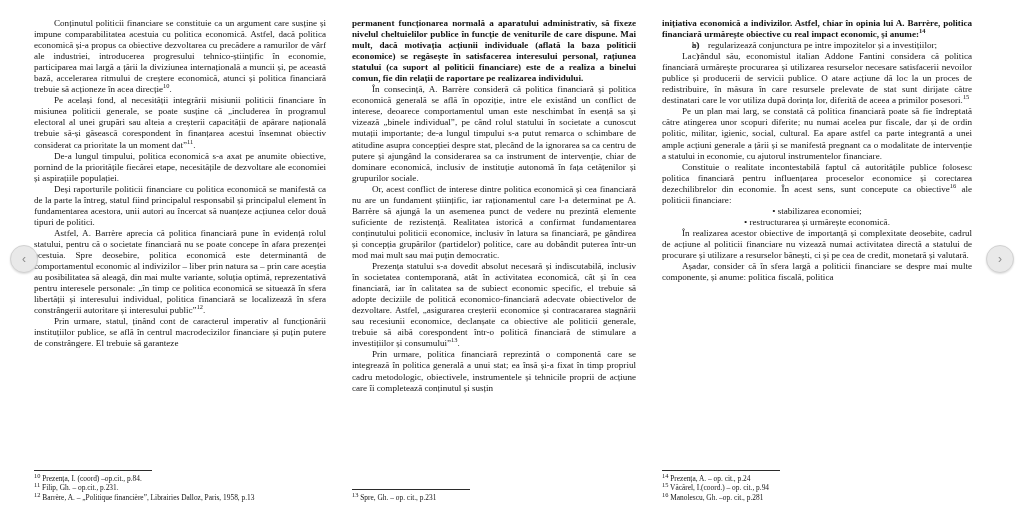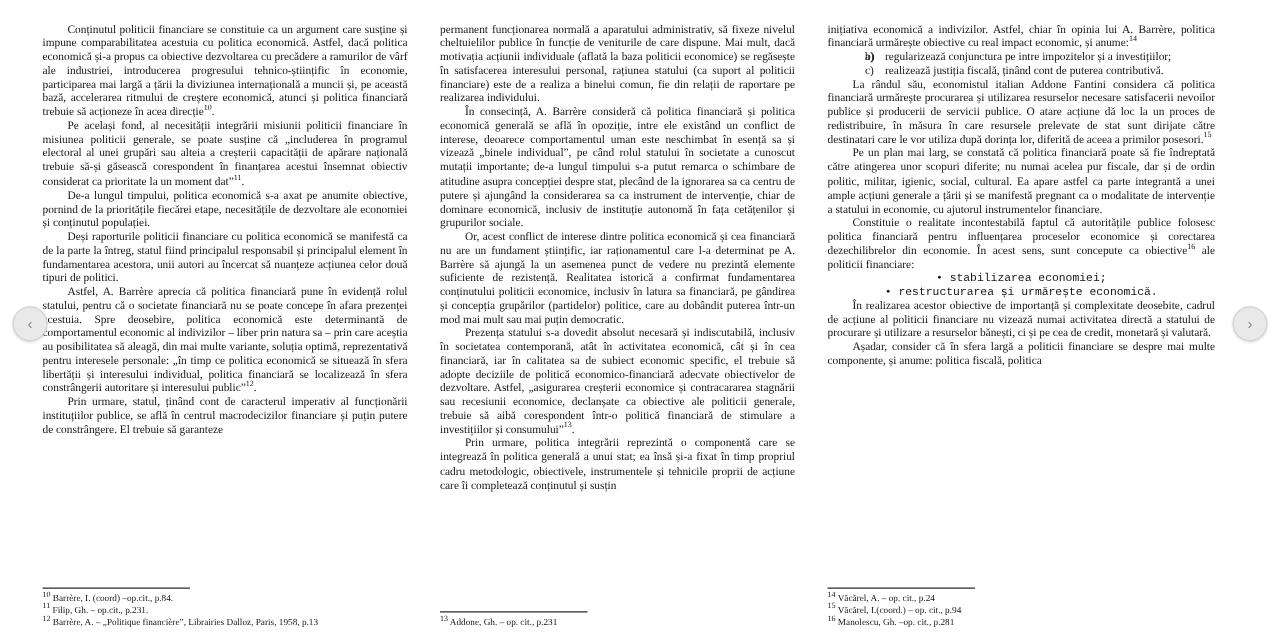--- a/index.html
+++ b/index.html
@@ -36,21 +36,21 @@
     font-size: 9.1px;
     line-height: 11.05px;
     text-align: justify;
     color: #141414;
     hyphens: auto;
   }
   .body-text p {
     margin: 0;
     text-indent: 20px;
   }
-  .body-text p.noindent { text-indent: 0; }
+  .body-text p.noindent { text-indent: 0; font-weight: bold; }
   .footnotes {
     margin-top: auto;
     font-size: 7.4px;
     line-height: 9.4px;
     color: #141414;
     text-align: justify;
   }
   .footnotes .rule {
     width: 118px;
     height: 1px;
@@ -84,21 +84,20 @@
     left: 30px;
     top: 0;
   }
   .blist {
     margin: 0;
     padding: 0;
     list-style: none;
     font-size: 9.1px;
     line-height: 11.05px;
     text-align: center;
-    font-family: Liberation Mono, monospace;
   }
   .blist li { margin: 0; }
   .nav-arrow {
     position: absolute;
     width: 26px;
     height: 26px;
     border-radius: 50%;
     background: #e9e9e9;
     border: 1px solid #d2d2d2;
     top: 245px;
@@ -115,68 +114,68 @@
 </style>
 </head>
 <body>
 
 <div class="page">
 
   <div class="column col-1">
     <div class="body-text">
       <p><span>Conținutul politicii financiare se constituie ca un argument care susține și impune comparabilitatea acestuia cu politica economică. Astfel, dacă politica economică și-a propus ca obiective dezvoltarea cu precădere a ramurilor de vârf ale industriei, introducerea progresului tehnico-științific în economie, participarea mai largă a țării la diviziunea internațională a muncii și, pe această bază, accelerarea ritmului de creștere economică, atunci și politica financiară trebuie să acționeze în acea direcție</span><sup>10</sup>.</p>
       <p><span>Pe același fond, al necesității integrării misiunii politicii financiare în misiunea politicii generale, se poate susține că „includerea în programul electoral al unei grupări sau alteia a creșterii capacității de apărare națională trebuie să-și găsească corespondent în finanțarea acestui însemnat obiectiv considerat ca prioritate la un moment dat”</span><sup>11</sup>.</p>
-      <p><span>De-a lungul timpului, politica economică s-a axat pe anumite obiective, pornind de la prioritățile fiecărei etape, necesitățile de dezvoltare ale economiei și conținutul populației.</span></p>
+      <p><span>De-a lungul timpului, politica economică s-a axat pe anumite obiective, pornind de la prioritățile fiecărei etape, necesitățile de dezvoltare ale economiei și aspirațiile populației.</span></p>
       <p><span>Deși raporturile politicii financiare cu politica economică se manifestă ca de la parte la întreg, statul fiind principalul responsabil și principalul element în fundamentarea acestora, unii autori au încercat să nuanțeze acțiunea celor două tipuri de politici.</span></p>
       <p><span>Astfel, A. Barrère aprecia că politica financiară pune în evidență rolul statului, pentru că o societate financiară nu se poate concepe în afara prezenței acestuia. Spre deosebire, politica economică este determinantă de comportamentul economic al indivizilor – liber prin natura sa – prin care aceștia au posibilitatea să aleagă, din mai multe variante, soluția optimă, reprezentativă pentru interesele personale: „în timp ce politica economică se situează în sfera libertății și interesului individual, politica financiară se localizează în sfera constrângerii autoritare și interesului public”</span><sup>12</sup>.</p>
       <p><span>Prin urmare, statul, ținând cont de caracterul imperativ al funcționării instituțiilor publice, se află în centrul macrodecizilor financiare și puțin putere de constrângere. El trebuie să garanteze</span></p>
     </div>
     <div class="footnotes">
       <div class="rule"></div>
-      <div class="fn"><sup>10</sup> <span>Barrère, I. (coord) –op.cit., p.84.</span></div>
+      <div class="fn"><sup>10</sup> <span>Prezența, I. (coord) –op.cit., p.84.</span></div>
       <div class="fn"><sup>11</sup> <span>Filip, Gh. – op.cit., p.231.</span></div>
       <div class="fn"><sup>12</sup> <span>Barrère, A. – „Politique financière”, Librairies Dalloz, Paris, 1958, p.13</span></div>
     </div>
   </div>
 
   <div class="column col-2">
     <div class="body-text">
       <p class="noindent"><span>permanent funcționarea normală a aparatului administrativ, să fixeze nivelul cheltuielilor publice în funcție de veniturile de care dispune. Mai mult, dacă motivația acțiunii individuale (aflată la baza politicii economice) se regăsește în satisfacerea interesului personal, rațiunea statului (ca suport al politicii financiare) este de a realiza a binelui comun, fie din relații de raportare pe realizarea individului.</span></p>
       <p><span>În consecință, A. Barrère consideră că politica financiară și politica economică generală se află în opoziție, intre ele existând un conflict de interese, deoarece comportamentul uman este neschimbat în esență sa și vizează „binele individual”, pe când rolul statului în societate a cunoscut mutații importante; de-a lungul timpului s-a putut remarca o schimbare de atitudine asupra concepției despre stat, plecând de la ignorarea sa ca centru de putere și ajungând la considerarea sa ca instrument de intervenție, chiar de dominare economică, inclusiv de instituție autonomă în fața cetățenilor și grupurilor sociale.</span></p>
       <p><span>Or, acest conflict de interese dintre politica economică și cea financiară nu are un fundament științific, iar raționamentul care l-a determinat pe A. Barrère să ajungă la un asemenea punct de vedere nu prezintă elemente suficiente de rezistență. Realitatea istorică a confirmat fundamentarea conținutului politicii economice, inclusiv în latura sa financiară, pe gândirea și concepția grupărilor (partidelor) politice, care au dobândit puterea într-un mod mai mult sau mai puțin democratic.</span></p>
       <p><span>Prezența statului s-a dovedit absolut necesară și indiscutabilă, inclusiv în societatea contemporană, atât în activitatea economică, cât și în cea financiară, iar în calitatea sa de subiect economic specific, el trebuie să adopte deciziile de politică economico-financiară adecvate obiectivelor de dezvoltare. Astfel, „asigurarea creșterii economice și contracararea stagnării sau recesiunii economice, declanșate ca obiective ale politicii generale, trebuie să aibă corespondent într-o politică financiară de stimulare a investițiilor și consumului”</span><sup>13</sup>.</p>
-      <p><span>Prin urmare, politica integrării reprezintă o componentă care se integrează în politica generală a unui stat; ea însă și-a fixat în timp propriul cadru metodologic, obiectivele, instrumentele și tehnicile proprii de acțiune care îi completează conținutul și susțin</span></p>
+      <p><span>Prin urmare, politica financiară reprezintă o componentă care se integrează în politica generală a unui stat; ea însă și-a fixat în timp propriul cadru metodologic, obiectivele, instrumentele și tehnicile proprii de acțiune care îi completează conținutul și susțin</span></p>
     </div>
     <div class="footnotes">
       <div class="rule"></div>
-      <div class="fn"><sup>13</sup> <span>Addone, Gh. – op. cit., p.231</span></div>
+      <div class="fn"><sup>13</sup> <span>Spre, Gh. – op. cit., p.231</span></div>
     </div>
   </div>
 
   <div class="column col-3">
     <div class="body-text">
       <p class="noindent"><span>inițiativa economică a indivizilor. Astfel, chiar în opinia lui A. Barrère, politica financiară urmărește obiective cu real impact economic, și anume:</span><sup>14</sup></p>
       <ul class="olist">
         <li><span class="mark">a)</span></li>
         <li><span class="mark">b)</span><span>regularizează conjunctura pe intre impozitelor și a investițiilor;</span></li>
-        <li><span class="mark">c)</span><span>realizează justiția fiscală, ținând cont de puterea contributivă.</span></li>
+        <li><span class="mark">c)</span></li>
       </ul>
       <p><span>La rândul său, economistul italian Addone Fantini considera că politica financiară urmărește procurarea și utilizarea resurselor necesare satisfacerii nevoilor publice și producerii de servicii publice. O atare acțiune dă loc la un proces de redistribuire, în măsura în care resursele prelevate de stat sunt dirijate către destinatari care le vor utiliza după dorința lor, diferită de aceea a primilor posesori.</span><sup>15</sup></p>
       <p><span>Pe un plan mai larg, se constată că politica financiară poate să fie îndreptată către atingerea unor scopuri diferite; nu numai acelea pur fiscale, dar și de ordin politic, militar, igienic, social, cultural. Ea apare astfel ca parte integrantă a unei ample acțiuni generale a țării și se manifestă pregnant ca o modalitate de intervenție a statului in economie, cu ajutorul instrumentelor financiare.</span></p>
       <p><span>Constituie o realitate incontestabilă faptul că autoritățile publice folosesc politica financiară pentru influențarea proceselor economice și corectarea dezechilibrelor din economie. În acest sens, sunt concepute ca obiective</span><sup>16</sup><span> ale politicii financiare:</span></p>
       <ul class="blist">
         <li>• <span>stabilizarea economiei;</span></li>
         <li>• <span>restructurarea și urmărește economică.</span></li>
       </ul>
       <p><span>În realizarea acestor obiective de importanță și complexitate deosebite, cadrul de acțiune al politicii financiare nu vizează numai activitatea directă a statului de procurare și utilizare a resurselor bănești, ci și pe cea de credit, monetară și valutară.</span></p>
       <p><span>Așadar, consider că în sfera largă a politicii financiare se despre mai multe componente, și anume: politica fiscală, politica</span></p>
     </div>
     <div class="footnotes">
       <div class="rule"></div>
-      <div class="fn"><sup>14</sup> <span>Văcărel, A. – op. cit., p.24</span></div>
+      <div class="fn"><sup>14</sup> <span>Prezența, A. – op. cit., p.24</span></div>
       <div class="fn"><sup>15</sup> <span>Văcărel, I.(coord.) – op. cit., p.94</span></div>
       <div class="fn"><sup>16</sup> <span>Manolescu, Gh. –op. cit., p.281</span></div>
     </div>
   </div>
 
   <div class="nav-arrow nav-left">‹</div>
   <div class="nav-arrow nav-right">›</div>
 </div>
 
 </body></html>

